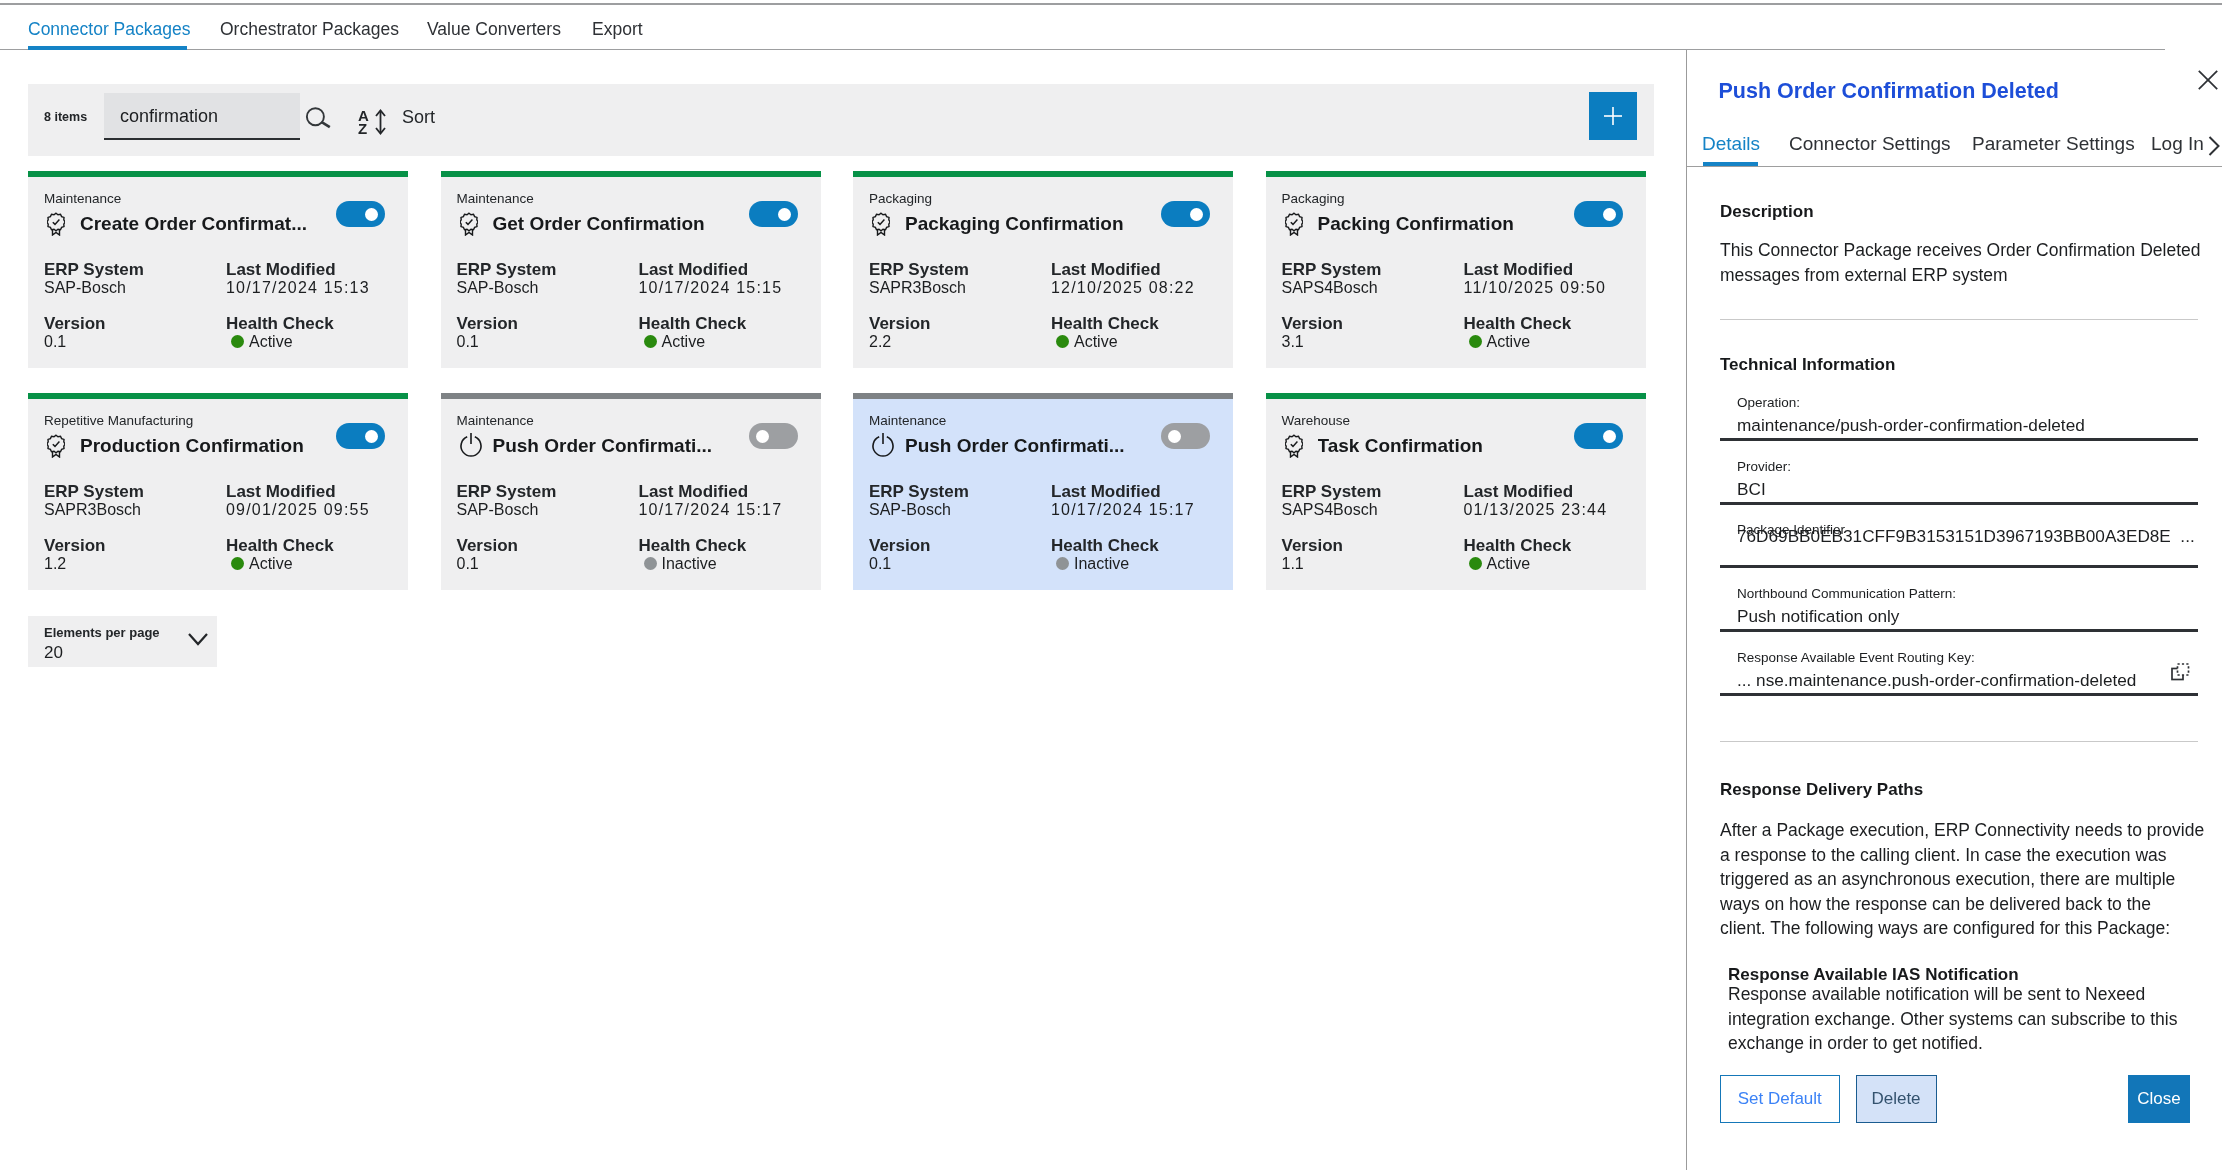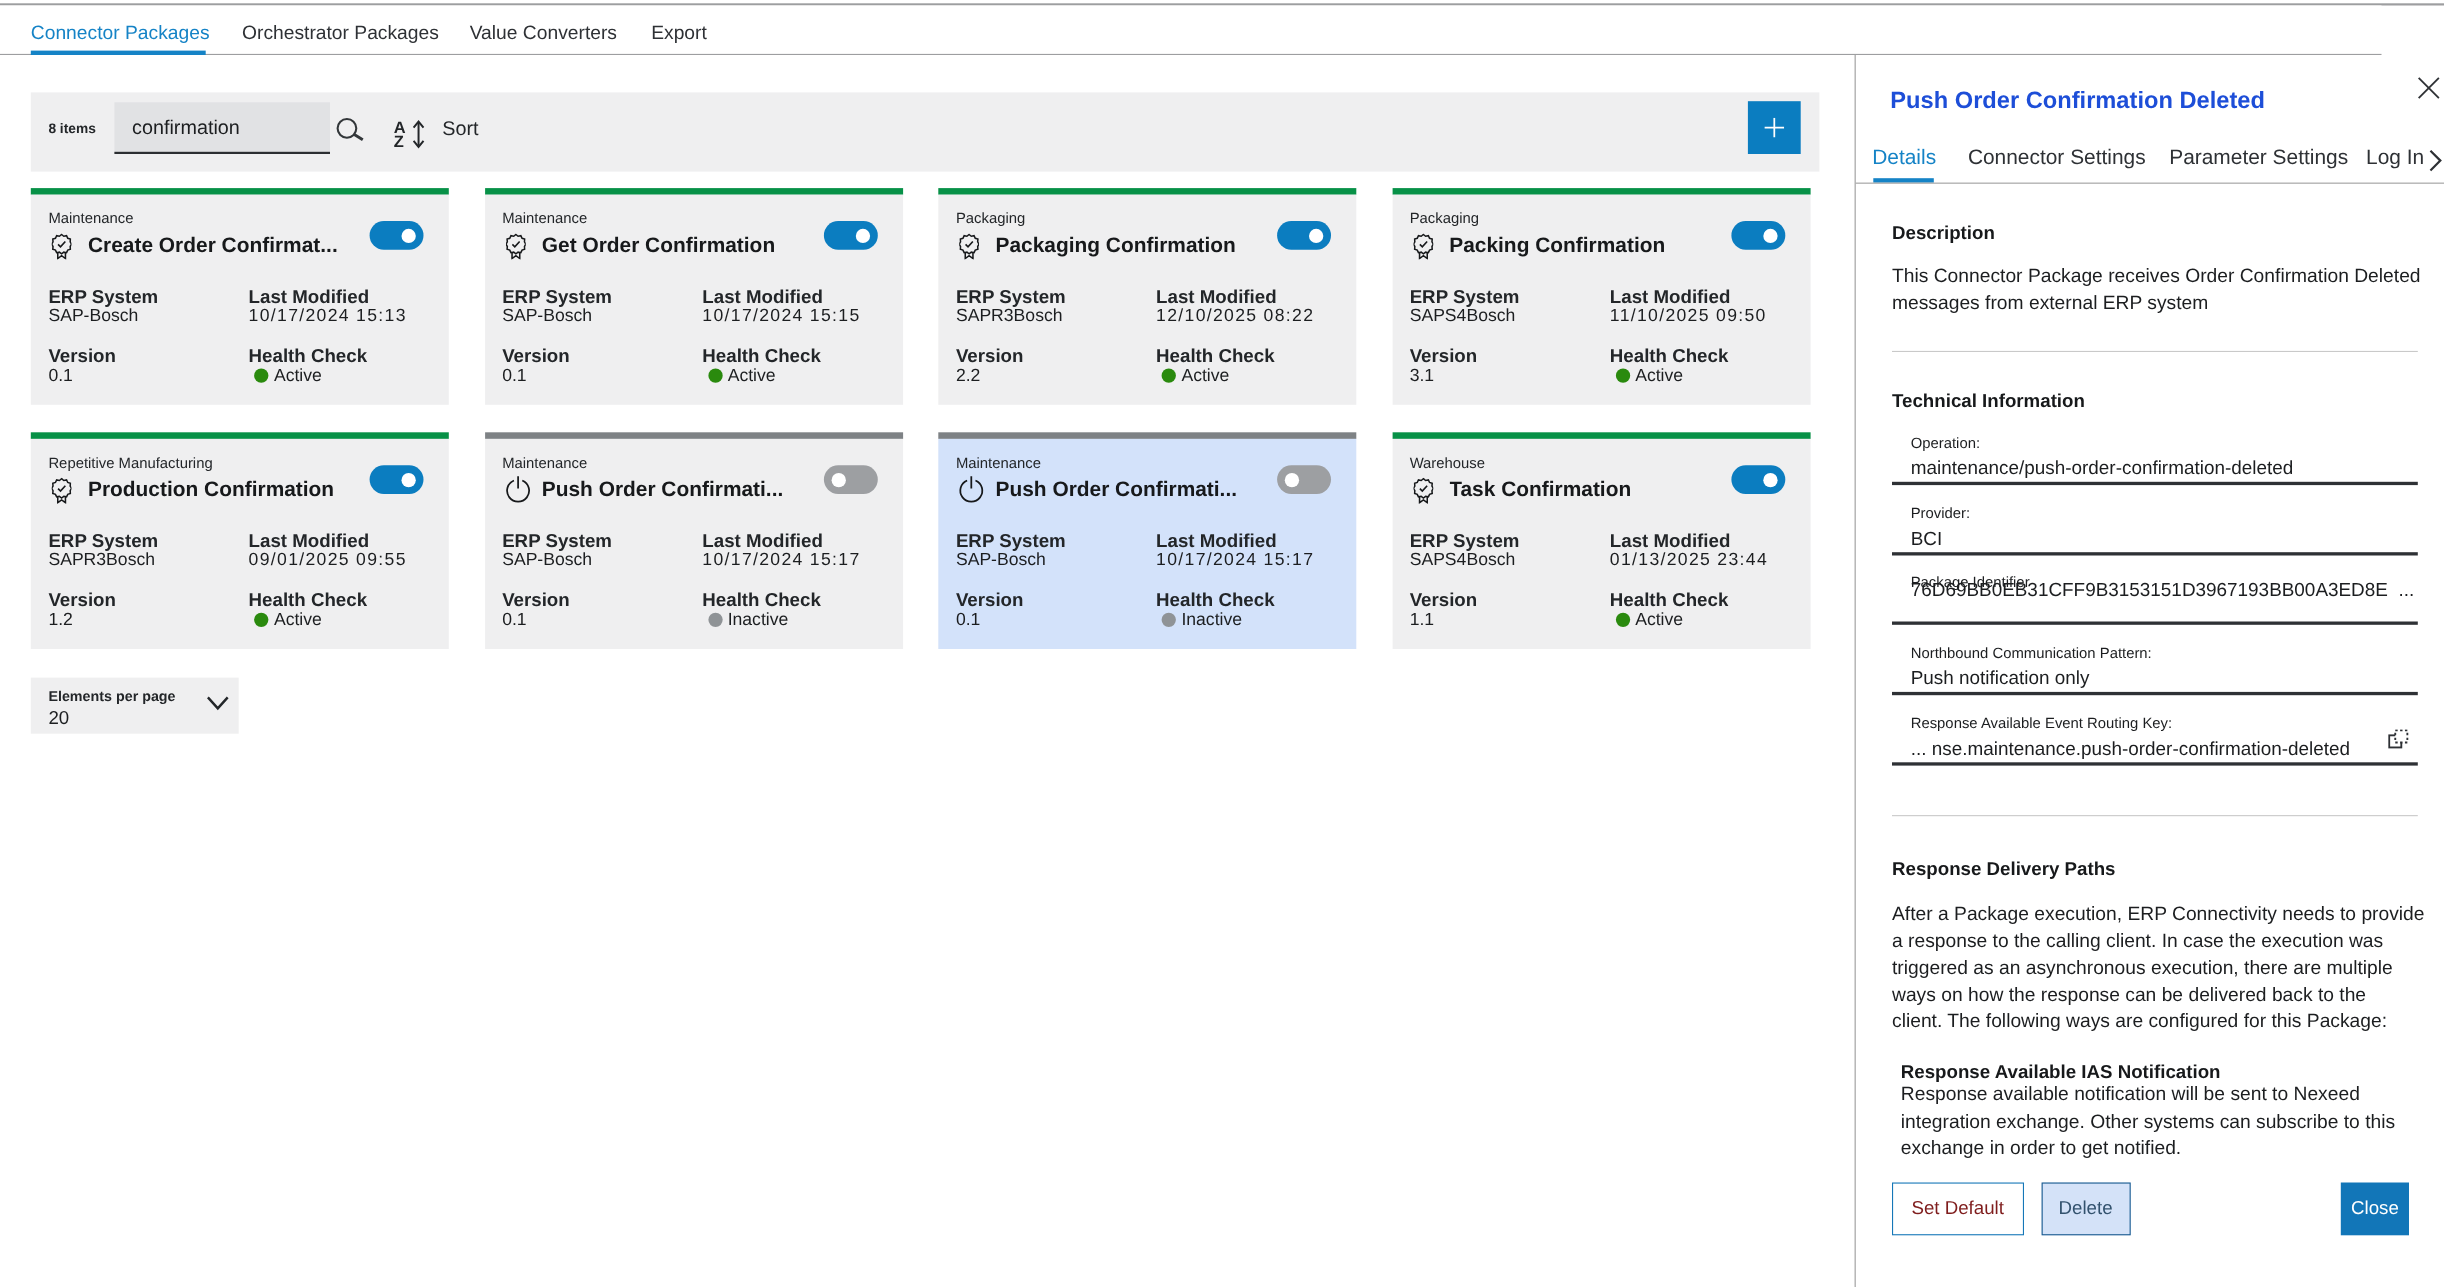--- a/index.html
+++ b/index.html
@@ -343,17 +343,17 @@
     </svg>
     <div class="tline" style="top:643px"></div>
 
     <div class="sep" style="top:691px"></div>
 
     <div class="phead" style="top:730px">Response Delivery Paths</div>
     <div class="ppara" style="top:768px">After a Package execution, ERP Connectivity needs to provide<br>a response to the calling client. In case the execution was<br>triggered as an asynchronous execution, there are multiple<br>ways on how the response can be delivered back to the<br>client. The following ways are configured for this Package:</div>
     <div class="phead" style="left:41px; top:915px; font-size:17px">Response Available IAS Notification</div>
     <div class="ppara" style="left:41px; top:932px">Response available notification will be sent to Nexeed<br>integration exchange. Other systems can subscribe to this<br>exchange in order to get notified.</div>
 
-    <div class="btn" id="btn-setdefault" style="left:33px; width:119.5px; line-height:46px; background:#fff; border:1.5px solid #1577b8; color:#7f1d1d;">Set Default</div>
+    <div class="btn" id="btn-setdefault" style="left:33px; width:119.5px; line-height:46px; background:#fff; border:1.5px solid #1577b8; color:#3b82f6;">Set Default</div>
     <div class="btn" id="btn-delete" style="left:168.5px; width:81px; line-height:45px; background:#d4e2f8; border:1.5px solid #1a5c90; color:#33526e;">Delete</div>
     <div class="btn" id="btn-close" style="left:441px; width:62px; line-height:48px; background:#1276b8; color:#fff;">Close</div>
   </div>
 </div>
 
 </body></html>

